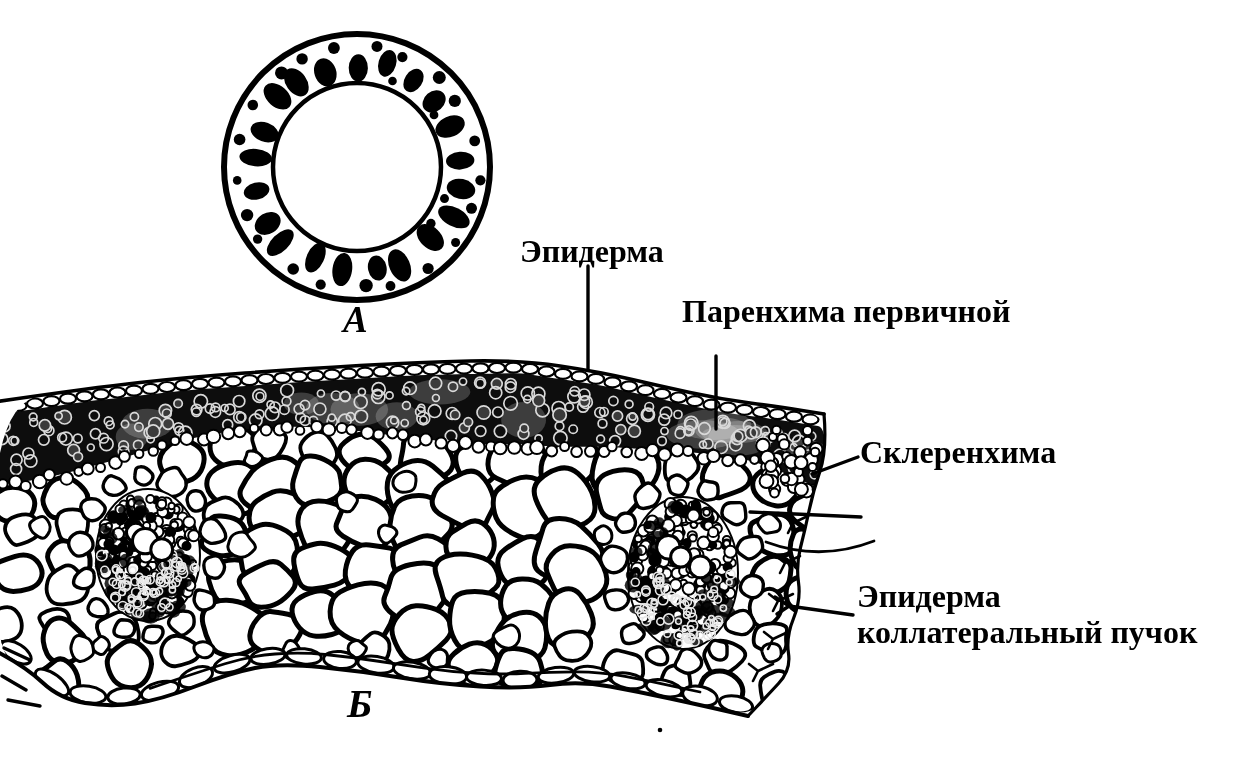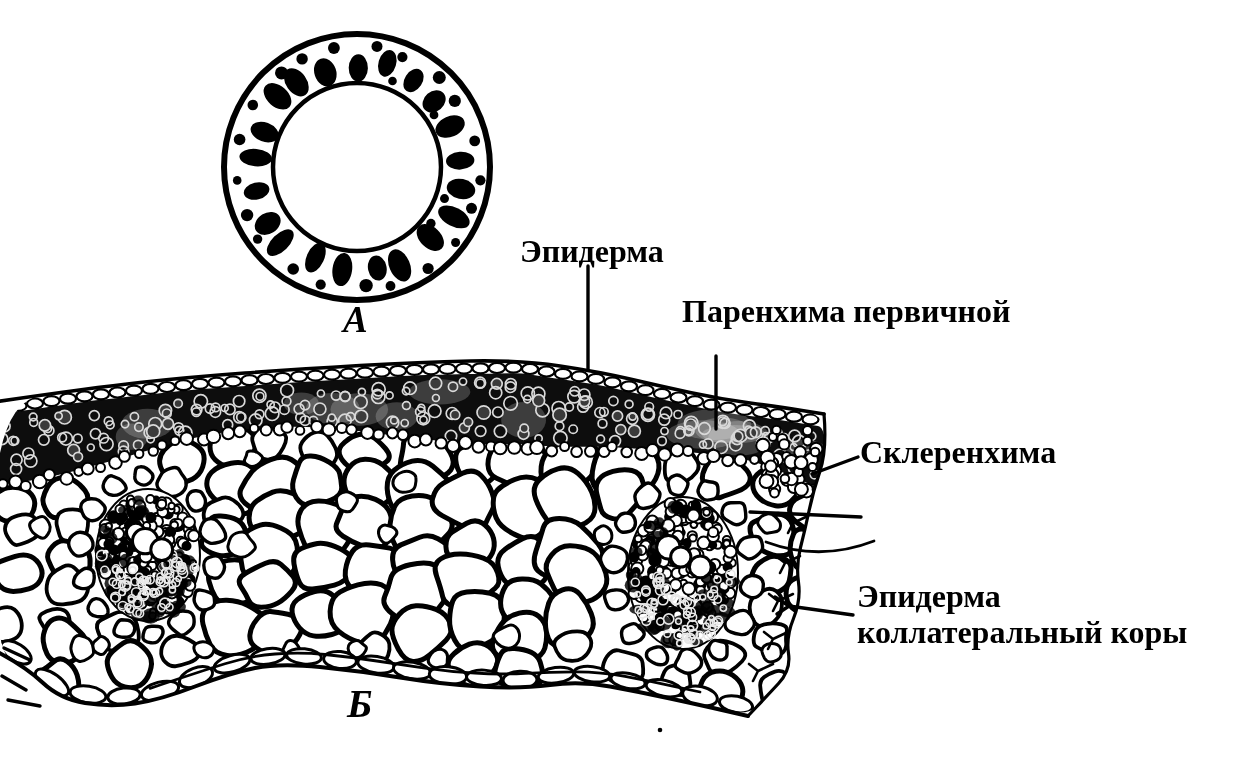--- a/index.html
+++ b/index.html
@@ -1312,18 +1312,18 @@
     <span>Эпидерма</span>
   </div>
   <div class="lbl" style="left:682px;top:294px">
     <span>Паренхима первичной</span>
   </div>
   <div class="lbl" style="left:860px;top:435px">
     <span>Склеренхима</span>
   </div>
   <div class="lbl" style="left:857px;top:579px">
     <span>Эпидерма</span>
-    <span>коллатеральный коры</span>
+    <span>коллатеральный пучок</span>
   </div>
 
   <div class="panel-letter" style="left:343px;top:298px;font-size:37px">А</div>
   <div class="panel-letter" style="left:347px;top:680px;font-size:40px">Б</div>
 </div>
 
 </body></html>

